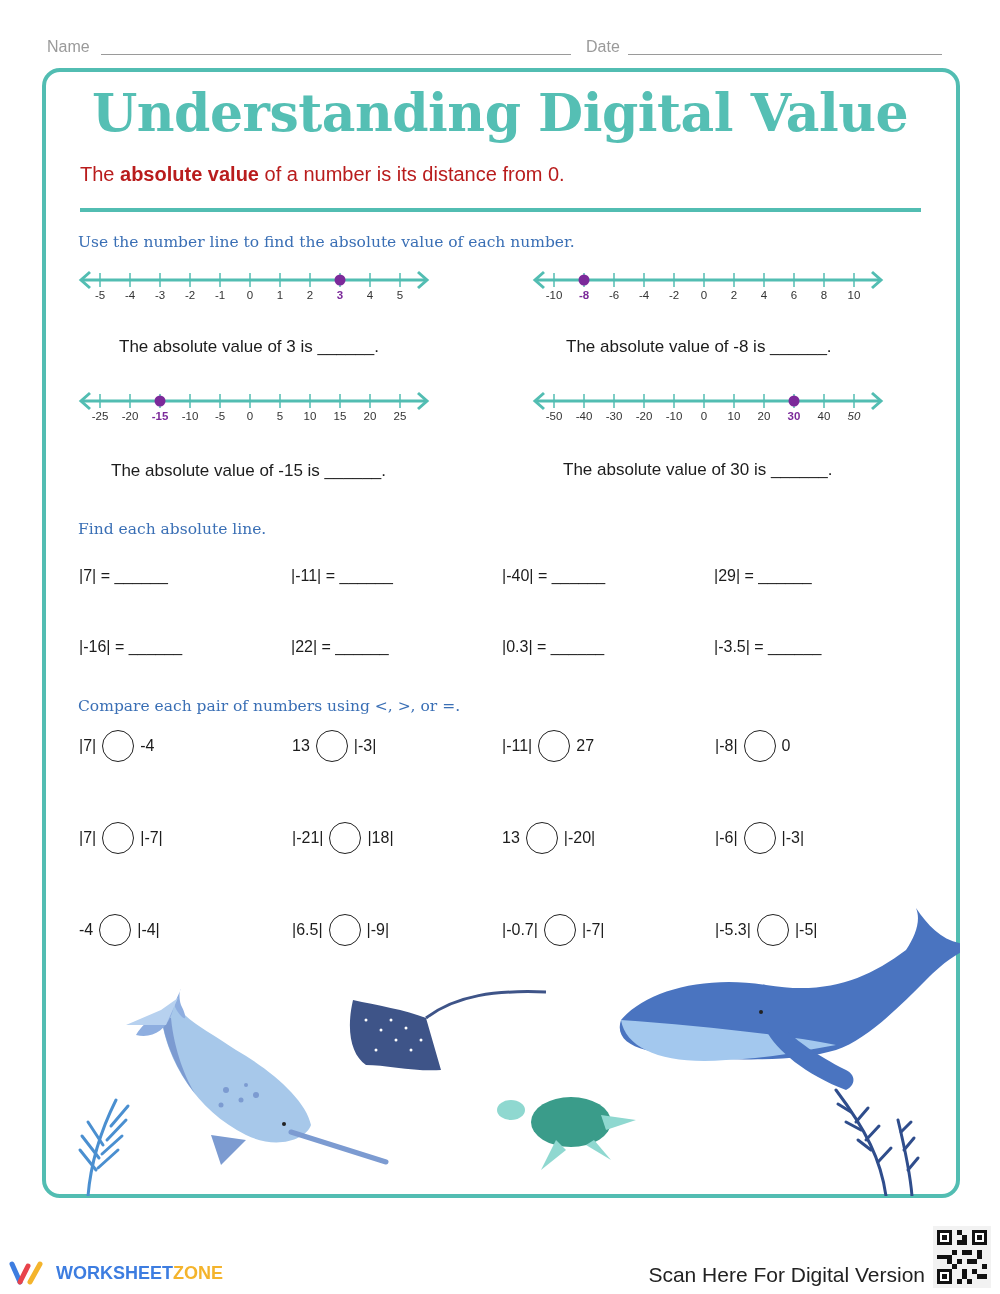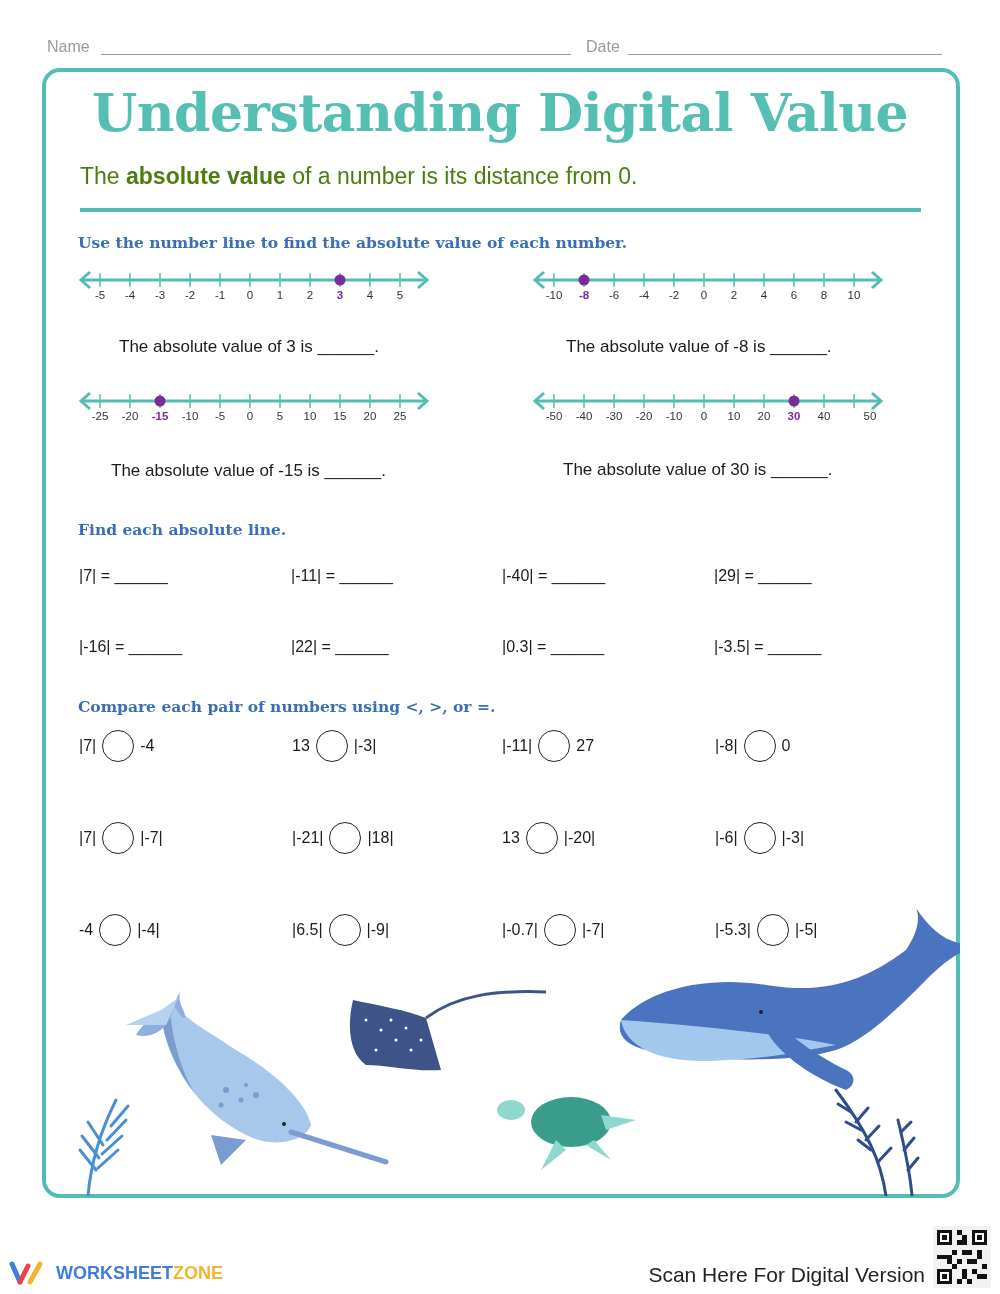--- a/index.html
+++ b/index.html
@@ -6,25 +6,25 @@
   html, body { width: 1000px; height: 1294px; background: #ffffff; overflow: hidden; }
   body { position: relative; font-family: "Liberation Sans", "DejaVu Sans", sans-serif; color: #222; }
 
   .name-row { position: absolute; top: 36px; left: 47px; width: 895px; height: 24px; font-size: 16px; color: #9a9a9a; }
   .name-row .lbl { position: absolute; top: 2px; }
   .name-row .line { position: absolute; top: 18px; border-bottom: 1px solid #9a9a9a; height: 1px; }
 
   .frame { position: absolute; left: 42px; top: 68px; width: 918px; height: 1130px; border: 4px solid #52bdb2; border-radius: 18px; }
 
   .title { position: absolute; top: 82px; left: 0; width: 1000px; text-align: center; font-family: "DejaVu Serif", serif; font-weight: bold; font-size: 52px; color: #55bfb4; letter-spacing: -0.5px; }
-  .subtitle { position: absolute; top: 163px; left: 80px; font-size: 23px; color: #4d7c0f; }
+  .subtitle { position: absolute; top: 163px; left: 80px; font-size: 20px; color: #b91c1c; }
   .subtitle b { font-weight: bold; }
   .title-rule { position: absolute; top: 208px; left: 80px; width: 841px; height: 4px; background: #52bdb2; }
 
-  .section-head { position: absolute; left: 78px; font-family: "DejaVu Serif", serif; font-weight: bold; font-size: 15.5px; color: #3a6fb5; }
+  .section-head { position: absolute; left: 78px; font-family: "DejaVu Serif", serif; font-weight: normal; font-size: 15.5px; color: #3a6fb5; }
 
   .numline { position: absolute; width: 352px; height: 40px; }
   .numline svg { position: absolute; left: 0; top: 0; overflow: visible; }
   .tick-label { position: absolute; top: 19px; font-size: 11.5px; color: #333; transform: translateX(-50%); white-space: nowrap; }
   .tick-label.hl { color: #7b2a9a; font-weight: bold; }
 
   .nl-sentence { position: absolute; font-size: 17px; color: #1c1c1c; white-space: nowrap; }
 
   .abs-item { position: absolute; font-size: 16px; color: #1c1c1c; white-space: nowrap; }
 
@@ -170,21 +170,21 @@
       <span class="tick-label" style="left: 22px;">-50</span>
       <span class="tick-label" style="left: 52px;">-40</span>
       <span class="tick-label" style="left: 82px;">-30</span>
       <span class="tick-label" style="left: 112px;">-20</span>
       <span class="tick-label" style="left: 142px;">-10</span>
       <span class="tick-label" style="left: 172px;">0</span>
       <span class="tick-label" style="left: 202px;">10</span>
       <span class="tick-label" style="left: 232px;">20</span>
       <span class="tick-label hl" style="left: 262px;">30</span>
       <span class="tick-label" style="left: 292px;">40</span>
-      <span class="tick-label" style="left: 338px;">50</span>
+      <span class="tick-label" style="left: 322px; font-style: italic;">50</span>
     </div>
   </div>
 
 <div class="nl-sentence" style="left:119px; top:337px">The absolute value of 3 is ______.</div>
 <div class="nl-sentence" style="left:566px; top:337px">The absolute value of -8 is ______.</div>
 <div class="nl-sentence" style="left:111px; top:461px">The absolute value of -15 is ______.</div>
 <div class="nl-sentence" style="left:563px; top:460px">The absolute  value of 30 is ______.</div>
 
 <div class="section-head" style="top:520px">Find each absolute line.</div>
 

